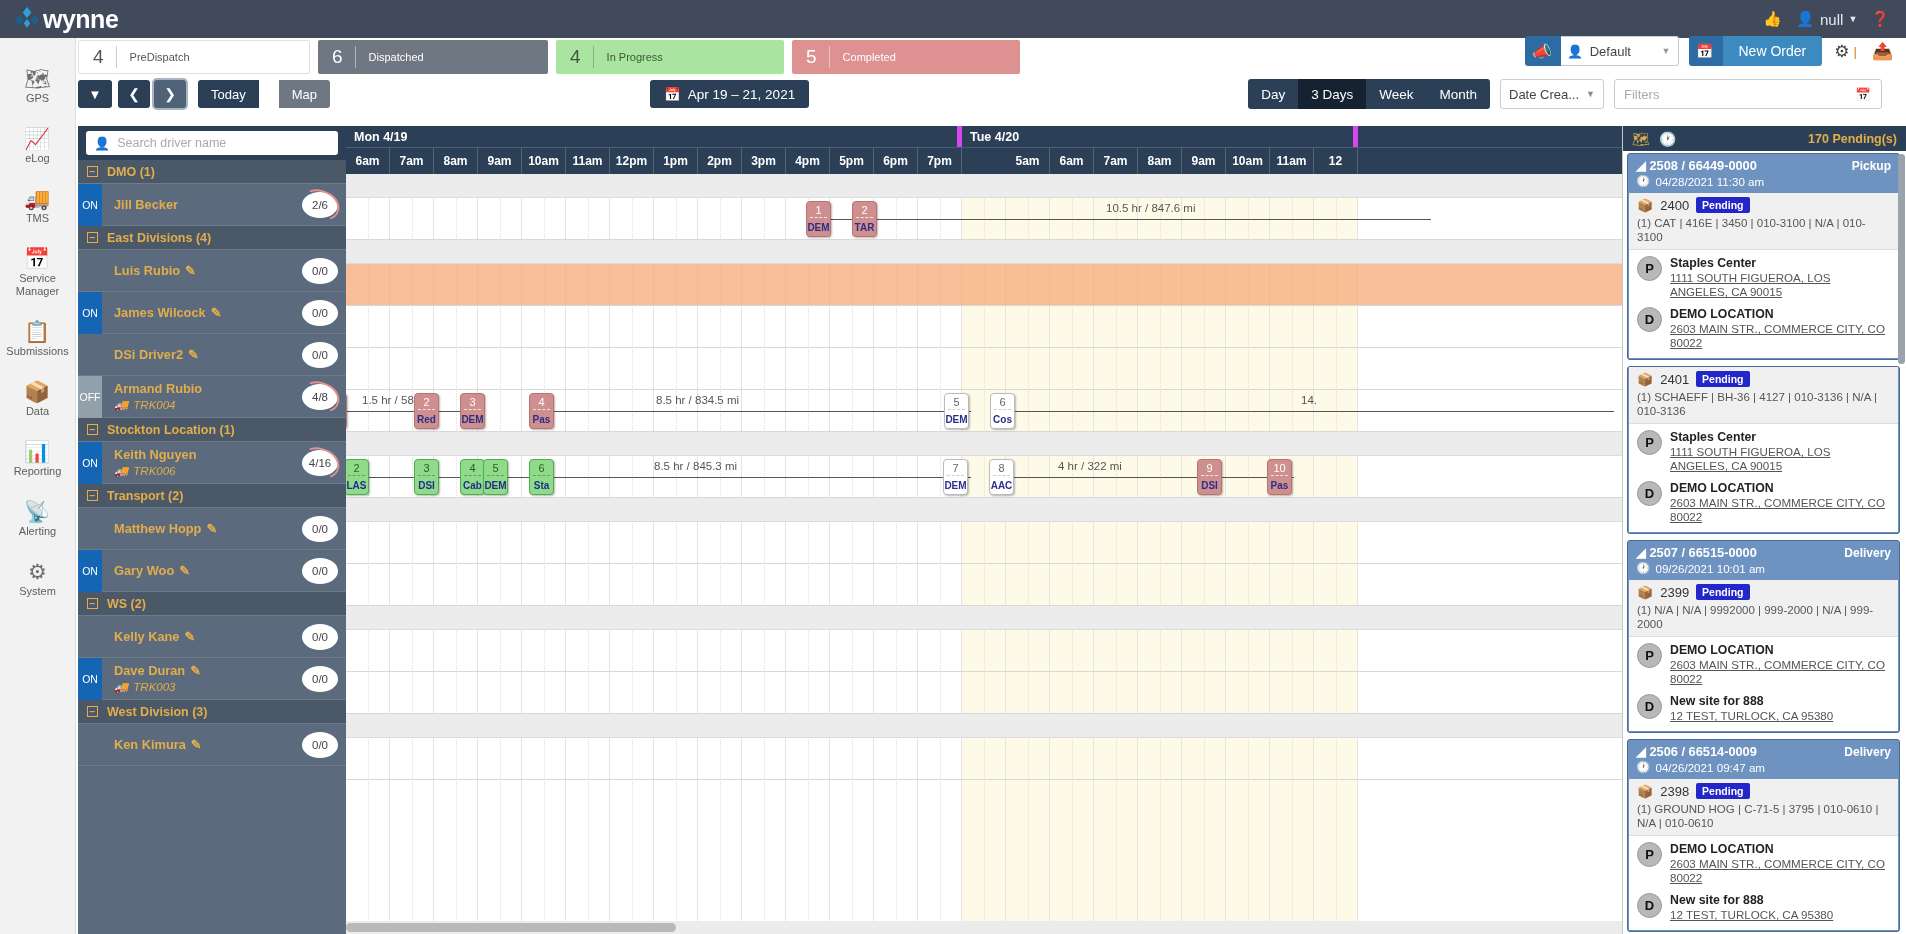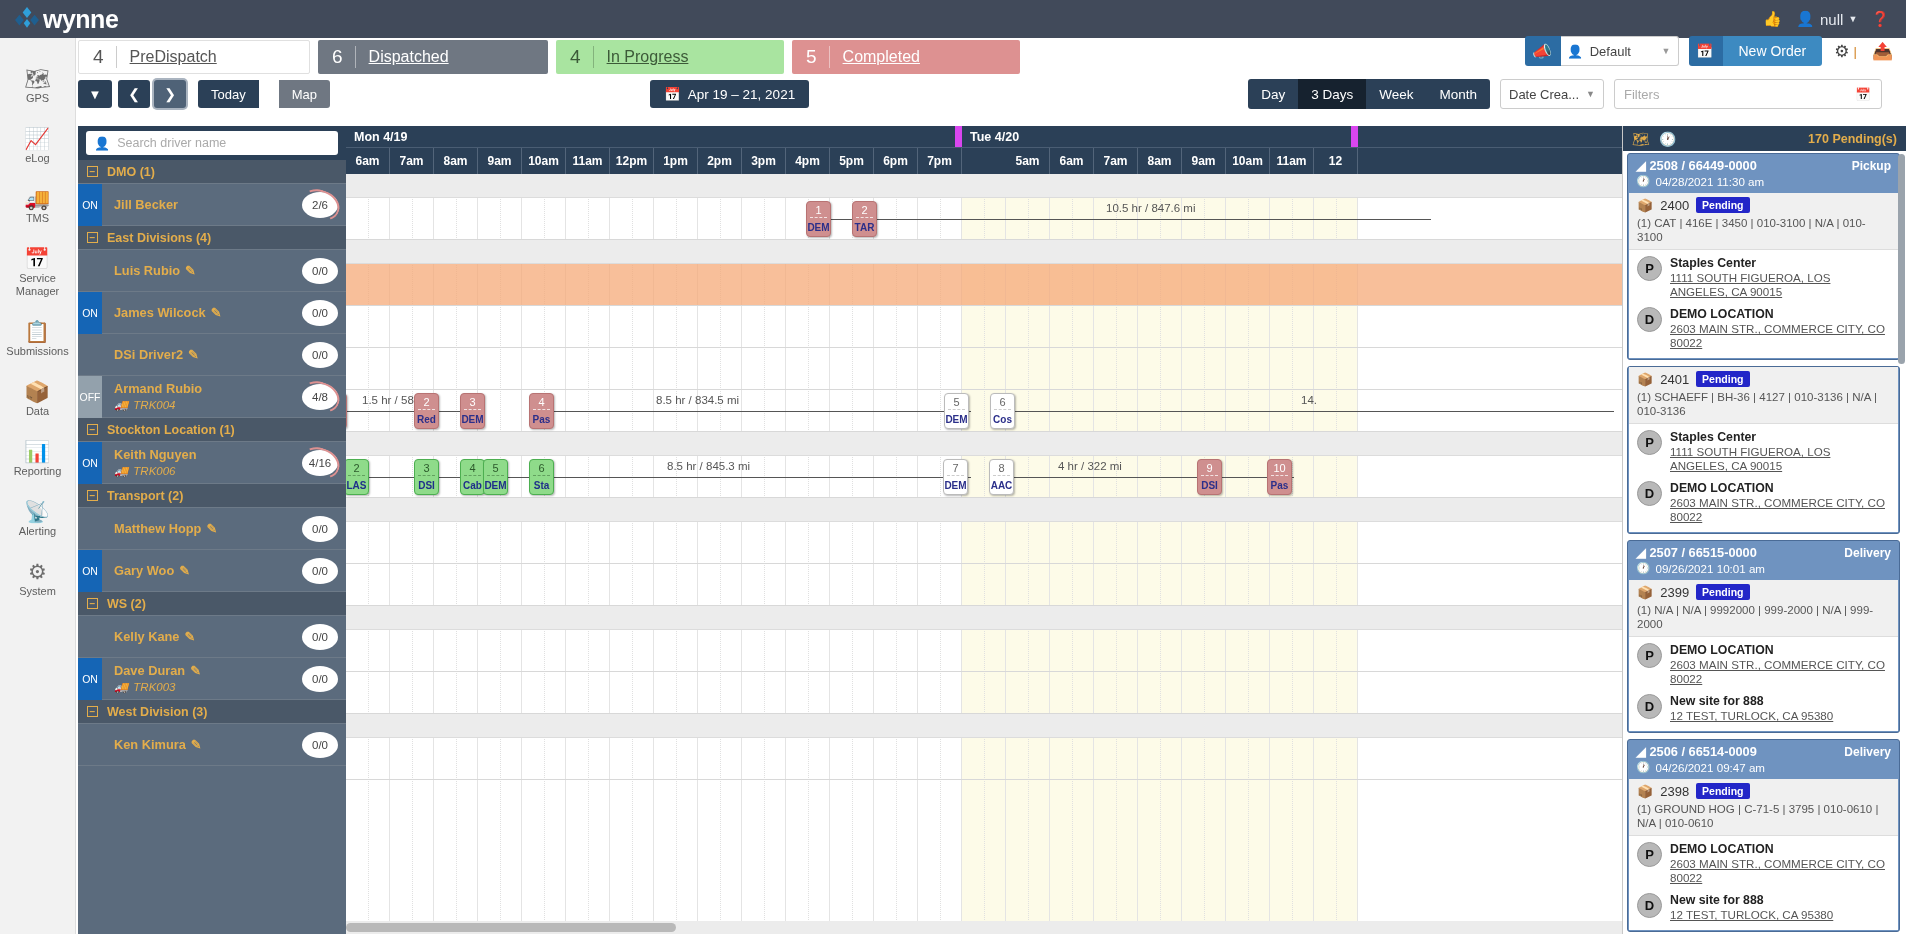--- a/index.html
+++ b/index.html
@@ -31,21 +31,21 @@
   }
   .rail-item { width: 76px; padding: 11px 2px; text-align: center; color: #666; cursor: pointer; }
   .rail-gl { font-size: 21px; line-height: 23px; display: block; color: #6e6e6e; }
   .rail-lb { font-size: 11px; line-height: 13px; display: block; margin-top: 2px; color: #5d5d5d; }
 
   
   .tabs { position: absolute; top: 38px; left: 78px; height: 38px; display: flex; gap: 8px; align-items: center; }
   .tab { height: 34px; display: flex; align-items: center; border-radius: 2px; min-width: 228px; }
   .tab .num { font-size: 19px; padding: 0 12px 0 14px; font-weight: 400; }
   .tab .sep { width: 1px; height: 22px; background: rgba(255,255,255,.45); }
-  .tab .lbl { padding-left: 13px; font-size: 16px; text-decoration: underline; }
+  .tab .lbl { padding-left: 13px; font-size: 11px; }
   .tab.t-pre { background: #fff; border: 1px solid #e0e0e0; color: #555; min-width: 232px; }
   .tab.t-pre .sep { background: #ccc; }
   .tab.t-dis { background: #6f7782; color: #fff; min-width: 230px; }
   .tab.t-inp { background: #a9e4a0; color: #3c5a38; min-width: 228px; }
   .tab.t-inp .sep { background: rgba(60,90,56,.35); }
   .tab.t-com { background: #dd9191; color: #fff; min-width: 228px; }
 
   
   .hdr-right { position: absolute; top: 36px; right: 12px; display: flex; align-items: center; gap: 0; }
   .btn-megaphone { width: 36px; height: 30px; background: #2c6ca3; color: #fff; border-radius: 3px 0 0 3px;
@@ -108,21 +108,21 @@
   .drv-badge { width: 36px; height: 26px; margin-right: 8px; border-radius: 50%; background: #ffffff;
                display: flex; align-items: center; justify-content: center; font-size: 11.5px; color: #444; position: relative; flex: 0 0 auto; }
   .drv-badge.p-arc::after { content: ""; position: absolute; inset: -2px; border-radius: 50%;
                             border: 2px solid transparent; border-top-color: #dd9191; border-right-color: #dd9191; transform: rotate(20deg); }
 
   
   .tl { position: absolute; top: 126px; left: 346px; right: 284px; bottom: 0; background: #fff; overflow: hidden; }
   .tl-head { height: 48px; background: #2b4057; color: #fff; }
   .tl-days { display: flex; height: 22px; border-bottom: 1px solid #4a5d73; }
   .tl-day { display: flex; align-items: center; padding-left: 8px; font-size: 12.5px; font-weight: 700;
-            border-right: 7px solid #d946ef; }
+            border-right: 5px solid #d946ef; }
   .tl-hours { display: flex; height: 26px; }
   .tl-hr { border-right: 1px solid #53657a; display: flex; align-items: center; justify-content: center;
            font-size: 12px; font-weight: 700; }
   .tl-body { position: absolute; top: 48px; left: 0; right: 0; bottom: 0; }
   .tl-grid { position: absolute; inset: 0; }
   .tl-col { position: absolute; top: 0; bottom: 0; border-right: 1px solid #e4e4e4; }
   .tl-col.dim { background: #fdfbe8; }
   .tl-col .half { position: absolute; top: 0; bottom: 0; left: 50%; border-left: 1px dotted #e0e0e0; }
   .tl-rows { position: absolute; inset: 0; }
   .tl-row { position: absolute; left: 0; right: 0; }
@@ -612,21 +612,21 @@
             </div>
             <div class="stop white" style="left: 644px;">
               <span class="n">6</span>
               <span class="c">Cos</span>
             </div>
           </div>
           <div class="tl-row grp" style="top: 258px; height: 24px;"></div>
           <div class="tl-row drv" style="top: 282px; height: 42px;">
             <div class="route-line" style="left: -24px; width: 230px;"></div>
             <div class="route-line" style="left: 205px; width: 420px;"></div>
-            <div class="route-lbl" style="left: 321px;">8.5 hr / 845.3 mi</div>
+            <div class="route-lbl" style="left: 308px;">8.5 hr / 845.3 mi</div>
             <div class="route-line" style="left: 668px; width: 280px;"></div>
             <div class="route-lbl" style="left: 712px;">4 hr / 322 mi</div>
             <div class="stop green" style="left: -2px;">
               <span class="n">2</span>
               <span class="c">LAS</span>
             </div>
             <div class="stop green" style="left: 68px;">
               <span class="n">3</span>
               <span class="c">DSI</span>
             </div>

